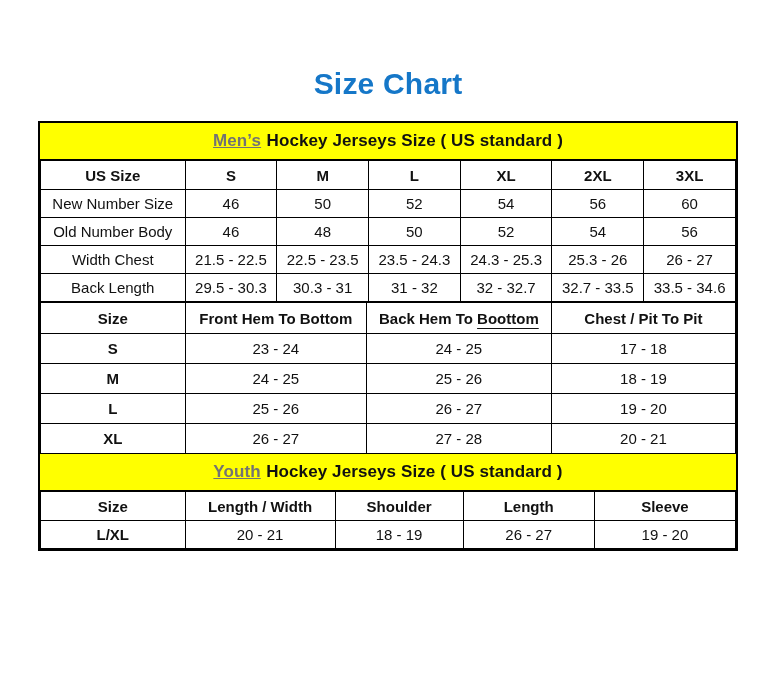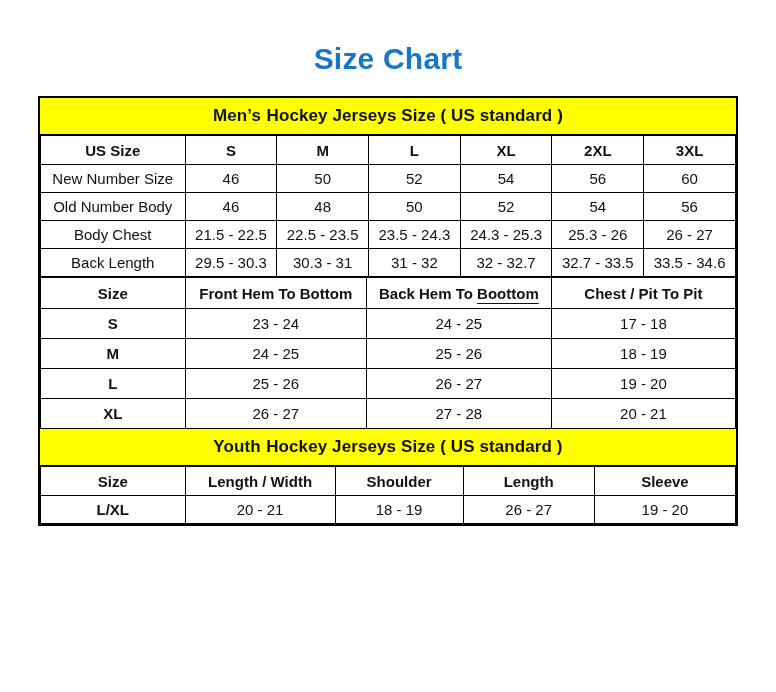--- a/index.html
+++ b/index.html
@@ -1,33 +1,33 @@
 <!DOCTYPE html>
 <html><head>
 <meta charset="utf-8">
 <style>
   html,body{margin:0;padding:0;}
   body{
     width:776px;height:692px;overflow:hidden;background:#ffffff;
     font-family:"Liberation Sans", sans-serif;color:#111111;
   }
   .page-title{
-    padding-top:42px;margin:0 0 21px 0;text-align:center;
+    padding-top:67px;margin:0 0 21px 0;text-align:center;
     font-size:30px;line-height:33px;font-weight:bold;color:#1577c8;
     letter-spacing:.2px;
   }
   .chart{
     margin-left:38px;width:696px;border:2px solid #000;background:#fff;
   }
   .band{
     background:#ffff00;height:36px;line-height:36px;text-align:center;
     font-weight:bold;font-size:17px;color:#111;border-bottom:1px solid #000;
     letter-spacing:.1px;
   }
-  .band .hl{color:#0f172a;}
+  .band .hl{color:#737373;text-decoration:underline;}
   .band .rest{margin-left:.32em;}
   table.tbl{
     width:100%;border-collapse:collapse;table-layout:fixed;
   }
   table.tbl td{
     border:1px solid #000;text-align:center;vertical-align:middle;
     font-size:15px;padding:0 2px;height:27px;color:#111;
   }
   table.tbl tr.hdr td{font-weight:bold;height:28px;}
   table.womens td{height:29px;}
@@ -86,21 +86,21 @@
       <tr>
         <td class="lbl">Old Number Body</td>
         <td>46</td>
         <td>48</td>
         <td>50</td>
         <td>52</td>
         <td>54</td>
         <td>56</td>
       </tr>
       <tr>
-        <td class="lbl">Body Chest</td>
+        <td class="lbl">Width Chest</td>
         <td>21.5 - 22.5</td>
         <td>22.5 - 23.5</td>
         <td>23.5 - 24.3</td>
         <td>24.3 - 25.3</td>
         <td>25.3 - 26</td>
         <td>26 - 27</td>
       </tr>
       <tr>
         <td class="lbl">Back Length</td>
         <td>29.5 - 30.3</td>

